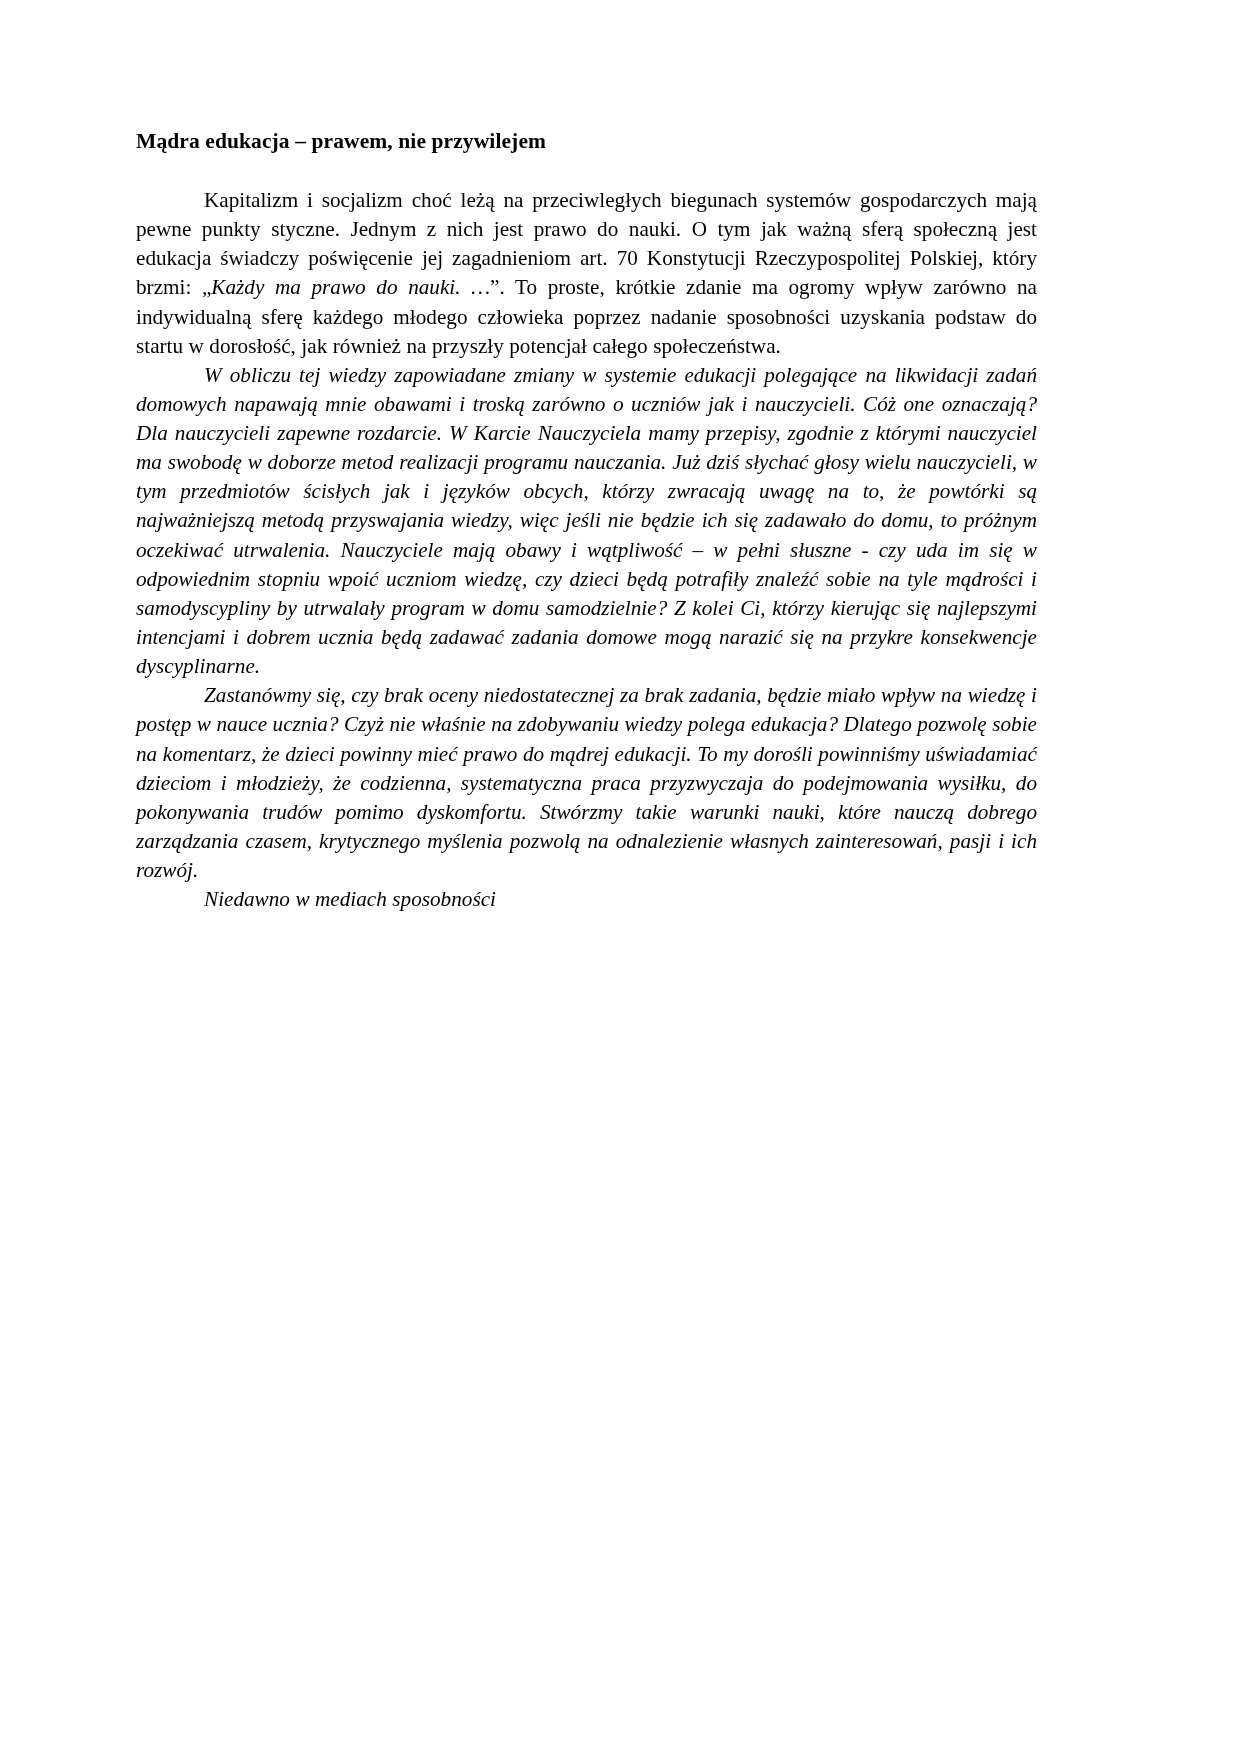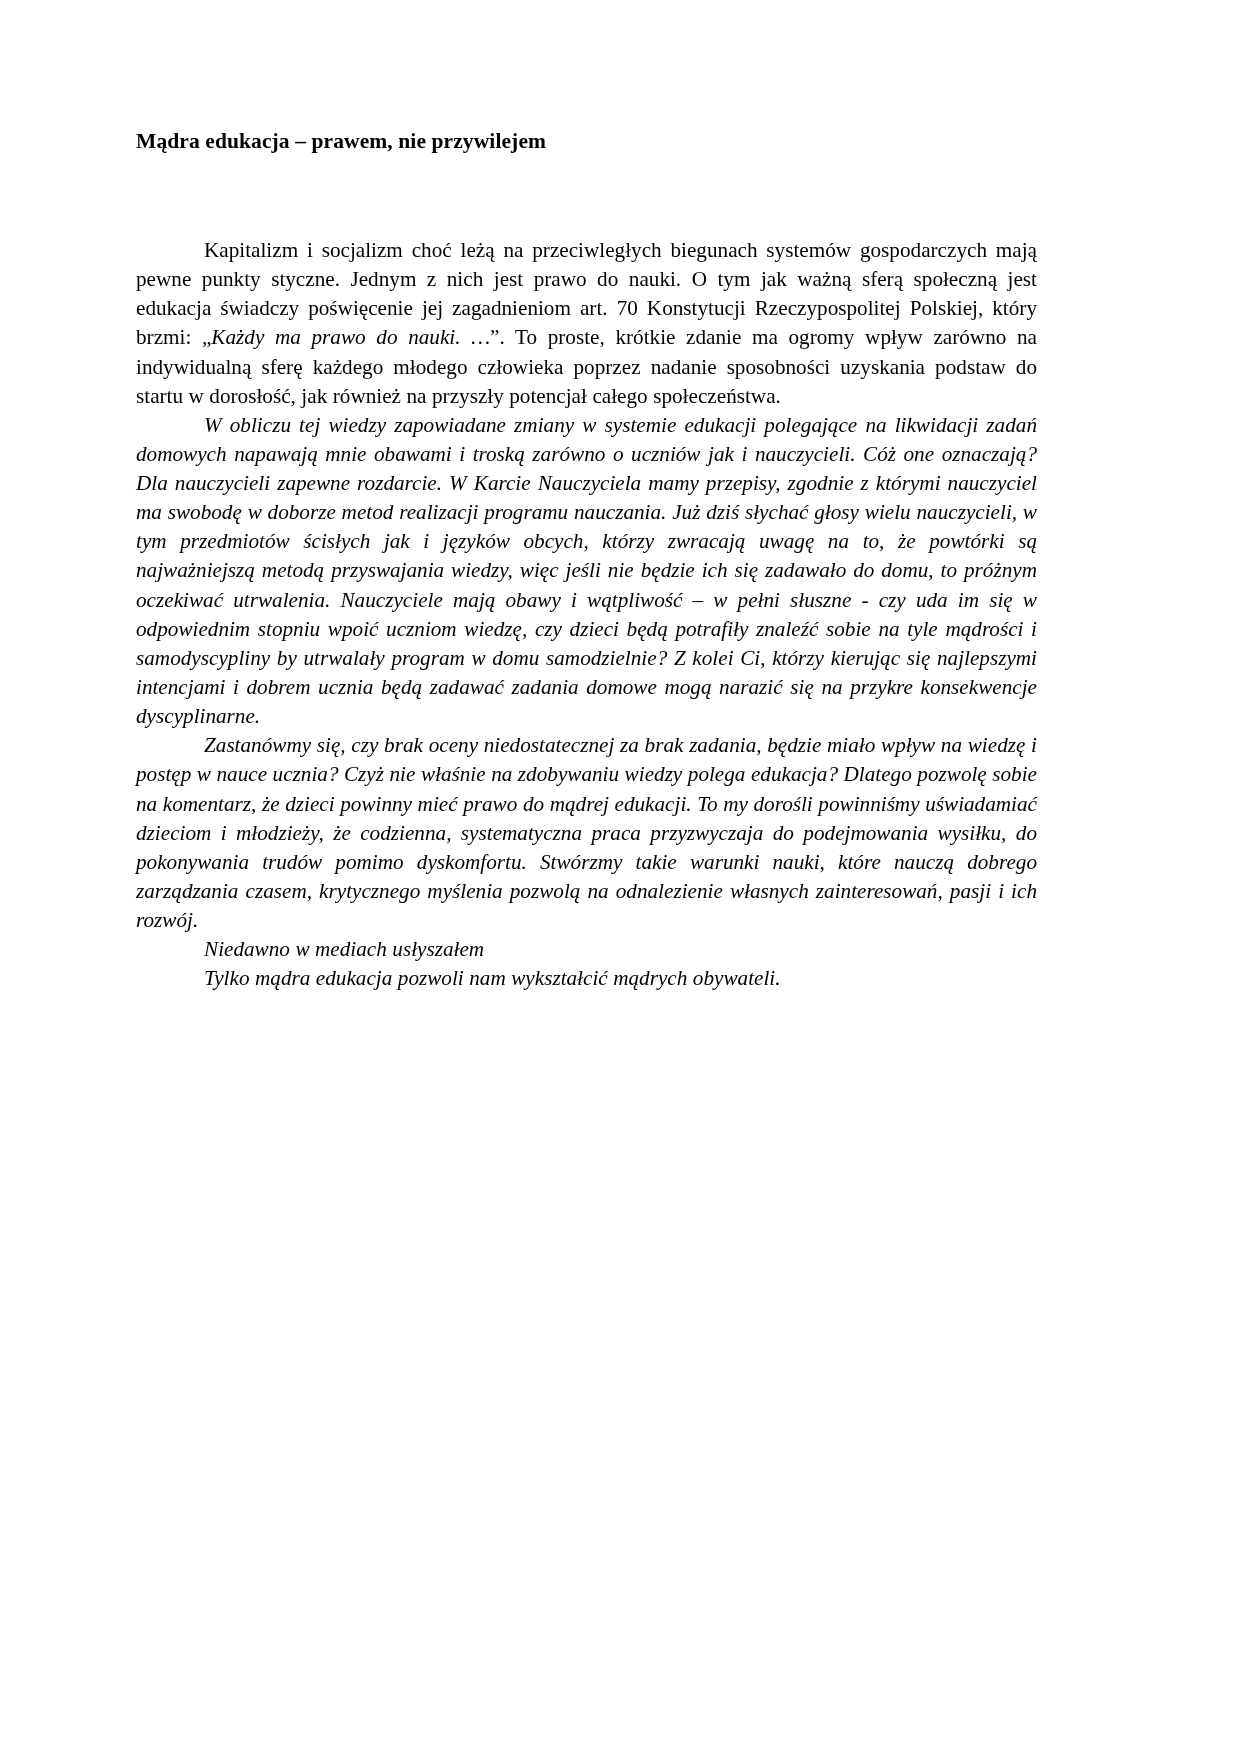--- a/index.html
+++ b/index.html
@@ -22,21 +22,21 @@
     padding: 128px 136px 80px 136px;
   }
   .doc-title {
     font-size: 21.5px;
     font-weight: bold;
     letter-spacing: 0.1px;
     margin: 0 0 0 0;
     line-height: 1.3;
   }
   .body-block {
-    margin-top: 80px;
+    margin-top: 30px;
   }
   .para {
     font-size: 21.2px;
     line-height: 1.375;
     text-align: justify;
     text-justify: inter-word;
     text-indent: 68px;
     margin: 0;
     hyphens: none;
     word-spacing: 0.2px;
@@ -55,16 +55,15 @@
 </head>
 <body>
 
 <div class="page">
   <h1 class="doc-title">Mądra edukacja – prawem, nie przywilejem</h1>
 
   <div class="body-block">
       <p class="para"><span>Kapitalizm i socjalizm choć leżą na przeciwległych biegunach systemów gospodarczych mają pewne punkty styczne. Jednym z nich jest prawo do nauki. O tym jak ważną sferą społeczną jest edukacja świadczy poświęcenie jej zagadnieniom art. 70 Konstytucji Rzeczypospolitej Polskiej, który brzmi: „</span><span class="quote-italic">Każdy ma prawo do nauki. …</span><span>”. To proste, krótkie zdanie ma ogromy wpływ zarówno na indywidualną sferę każdego młodego człowieka poprzez nadanie sposobności uzyskania podstaw do startu w dorosłość, jak również na przyszły potencjał całego społeczeństwa.</span></p>
       <p class="para"><span>W obliczu tej wiedzy zapowiadane zmiany w systemie edukacji polegające na likwidacji zadań domowych napawają mnie obawami i troską zarówno o uczniów jak i nauczycieli. Cóż one oznaczają? Dla nauczycieli zapewne rozdarcie. W Karcie Nauczyciela mamy przepisy, zgodnie z którymi nauczyciel ma swobodę w doborze metod realizacji programu nauczania. Już dziś słychać głosy wielu nauczycieli, w tym przedmiotów ścisłych jak i języków obcych, którzy zwracają uwagę na to, że powtórki są najważniejszą metodą przyswajania wiedzy, więc jeśli nie będzie ich się zadawało do domu, to próżnym oczekiwać utrwalenia. Nauczyciele mają obawy i wątpliwość – w pełni słuszne - czy uda im się w odpowiednim stopniu wpoić uczniom wiedzę, czy dzieci będą potrafiły znaleźć sobie na tyle mądrości i samodyscypliny by utrwalały program w domu samodzielnie? Z kolei Ci, którzy kierując się najlepszymi intencjami i dobrem ucznia będą zadawać zadania domowe mogą narazić się na przykre konsekwencje dyscyplinarne.</span></p>
       <p class="para"><span>Zastanówmy się, czy brak oceny niedostatecznej za brak zadania, będzie miało wpływ na wiedzę i postęp w nauce ucznia? Czyż nie właśnie na zdobywaniu wiedzy polega edukacja? Dlatego pozwolę sobie na komentarz, że dzieci powinny mieć prawo do mądrej edukacji. To my dorośli powinniśmy uświadamiać dzieciom i młodzieży, że codzienna, systematyczna praca przyzwyczaja do podejmowania wysiłku, do pokonywania trudów pomimo dyskomfortu. Stwórzmy takie warunki nauki, które nauczą dobrego zarządzania czasem, krytycznego myślenia pozwolą na odnalezienie własnych zainteresowań, pasji i ich rozwój.</span></p>
-      <p class="para no-justify"><span>Niedawno w mediach usłyszałem</span></p>
-      <p class="para no-justify"><span>Tylko mądra edukacja pozwoli nam wykształcić mądrych obywateli.</span></p>
+      <p class="para no-justify"><span>Niedawno w mediach sposobności</span></p>
     </div>
 </div>
 
 </body></html>

